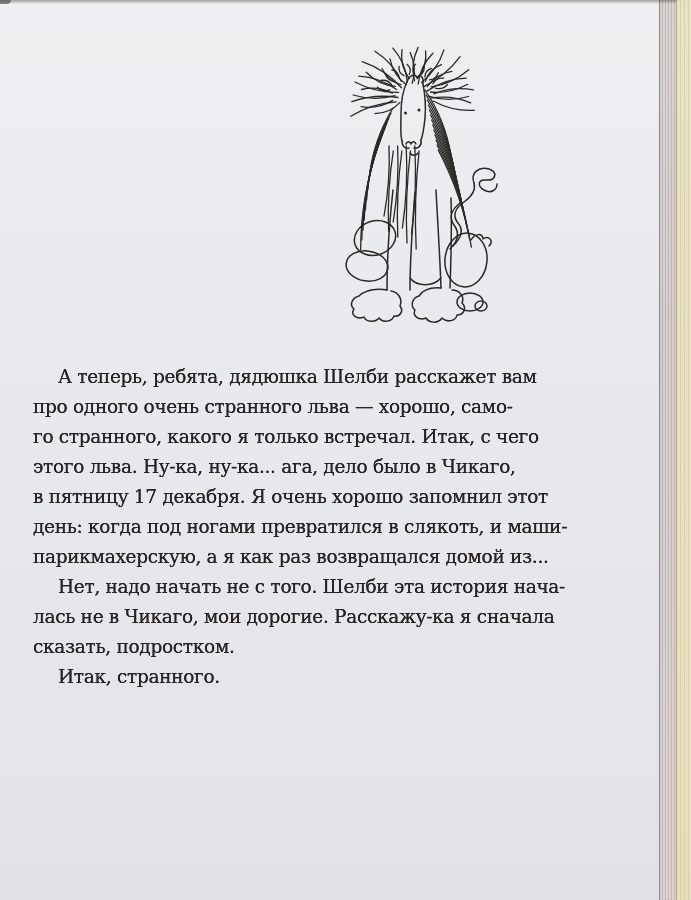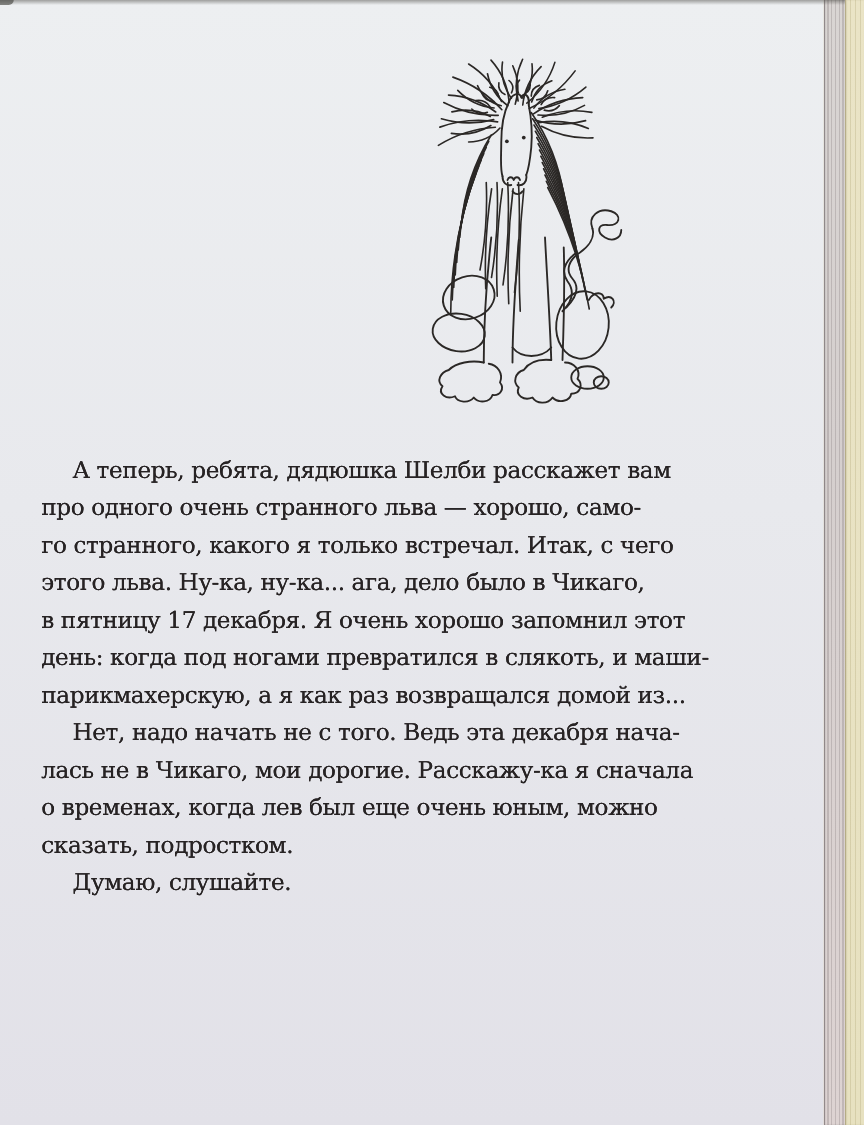--- a/index.html
+++ b/index.html
@@ -165,23 +165,22 @@
 </svg>
 
 <div class="story">
     <div class="line indent"><span>А теперь, ребята, дядюшка Шелби расскажет вам</span></div>
     <div class="line"><span>про одного очень странного льва — хорошо, само-</span></div>
     <div class="line"><span>го странного, какого я только встречал. Итак, с чего</span></div>
     <div class="line"><span>этого льва. Ну-ка, ну-ка... ага, дело было в Чикаго,</span></div>
     <div class="line"><span>в пятницу 17 декабря. Я очень хорошо запомнил этот</span></div>
     <div class="line"><span>день: когда под ногами превратился в слякоть, и маши-</span></div>
     <div class="line"><span>парикмахерскую, а я как раз возвращался домой из...</span></div>
-    <div class="line indent"><span>Нет, надо начать не с того. Ведь эта декабря нача-</span></div>
+    <div class="line indent"><span>Нет, надо начать не с того. Шелби эта история нача-</span></div>
     <div class="line"><span>лась не в Чикаго, мои дорогие. Расскажу-ка я сначала</span></div>
-    <div class="line"><span>о временах, когда лев был еще очень юным, можно</span></div>
     <div class="line"><span>сказать, подростком.</span></div>
-    <div class="line indent"><span>Думаю, слушайте.</span></div>
+    <div class="line indent"><span>Итак, странного.</span></div>
   </div>
 
 <div class="edge-strip"></div>
 <div class="cover"></div>
 <div class="top-shadow"></div>
 <div class="corner-mark"></div>
 
 </body></html>

